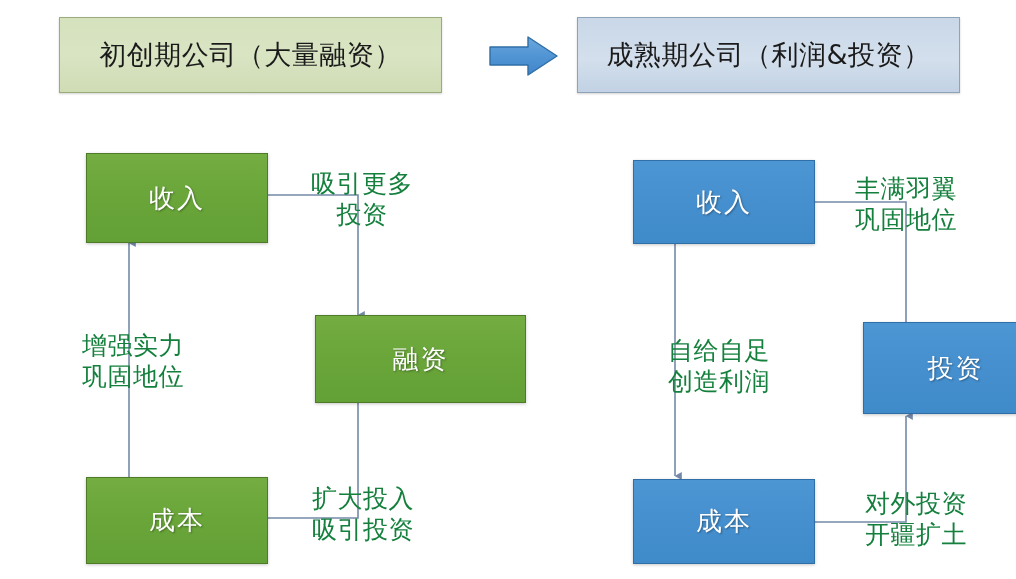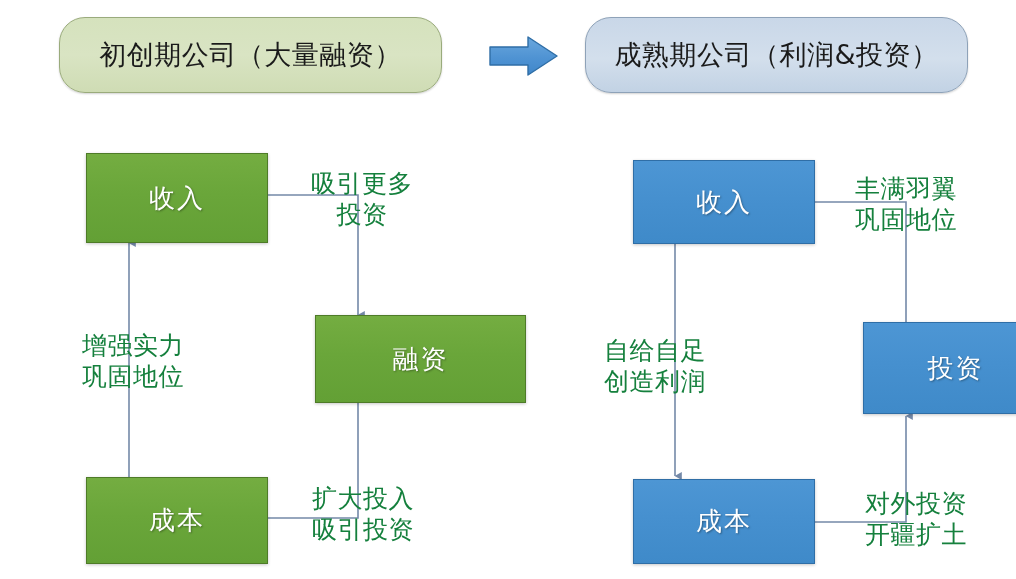--- a/index.html
+++ b/index.html
@@ -20,40 +20,38 @@
   .title-box {
     position: absolute;
     box-sizing: border-box;
     display: flex;
     align-items: center;
     justify-content: center;
     font-size: 27px;
     color: #1a1a1a;
     letter-spacing: 0.5px;
     white-space: nowrap;
-    border-radius: 26px;
   }
   #title-left {
     left: 59px;
     top: 17px;
     width: 383px;
     height: 76px;
     background: linear-gradient(180deg, #d5e2bd 0%, #d9e4c3 50%, #cfdcb4 100%);
     border: 1px solid #9aab7c;
     box-shadow: 0 1px 2px rgba(0,0,0,0.18);
   }
   #title-right {
     left: 577px;
     top: 17px;
     width: 383px;
     height: 76px;
     background: linear-gradient(180deg, #c9d7e8 0%, #d3dfec 55%, #c2d2e4 100%);
     border: 1px solid #8ea2b8;
     box-shadow: 0 1px 2px rgba(0,0,0,0.18);
-    margin-left: 8px;
   }
   .node {
     position: absolute;
     box-sizing: border-box;
     display: flex;
     align-items: center;
     justify-content: center;
     font-size: 26px;
     color: #ffffff;
     text-shadow: 1px 1px 2px rgba(0,0,0,0.35);
@@ -162,21 +160,21 @@
 
   <div class="node blue" style="left:815px; top:322px; width:185px; height:92px;">投资</div>
 
   <div class="node blue" style="left:585px; top:479px; width:182px; height:85px;">成本</div>
 
   <div class="edge-label" style="left:836px; top:176px; width:140px;font-family:Liberation Mono, monospace;">
     <span>丰满羽翼</span>
     <span>巩固地位</span>
   </div>
 
-  <div class="edge-label" style="left:585px; top:336px; width:140px;">
+  <div class="edge-label" style="left:649px; top:336px; width:140px;">
     <span>自给自足</span>
     <span>创造利润</span>
   </div>
 
   <div class="edge-label" style="left:846px; top:489px; width:140px;">
     <span>对外投资</span>
     <span>开疆扩土</span>
   </div>
 
 </div>

